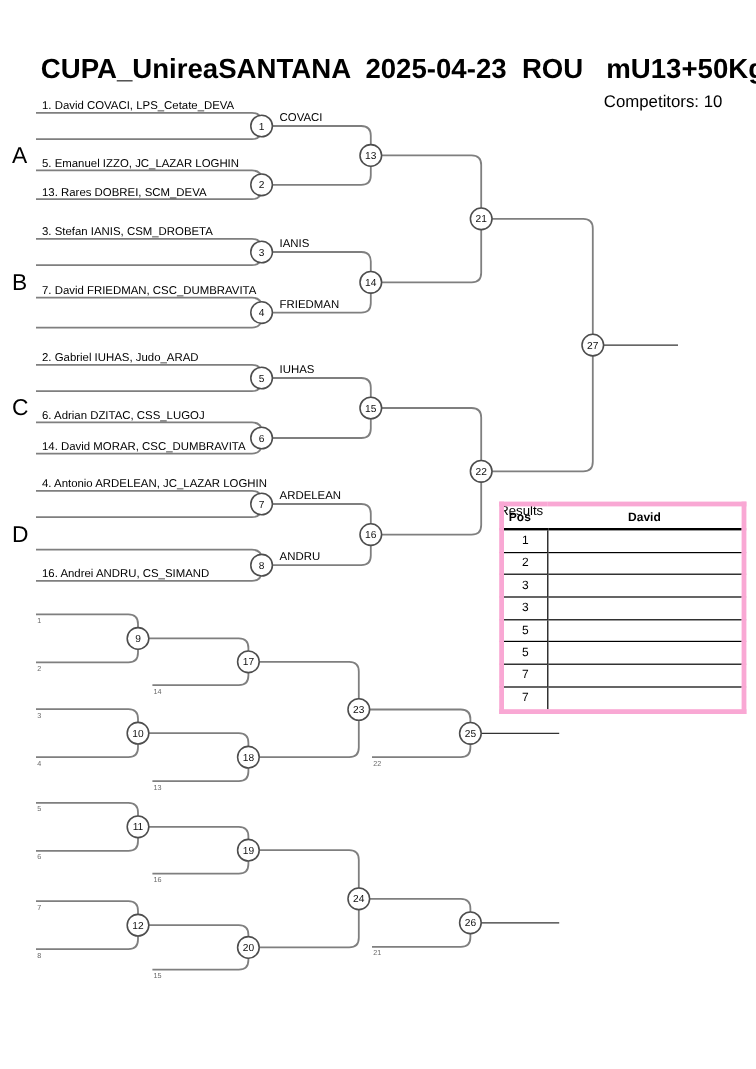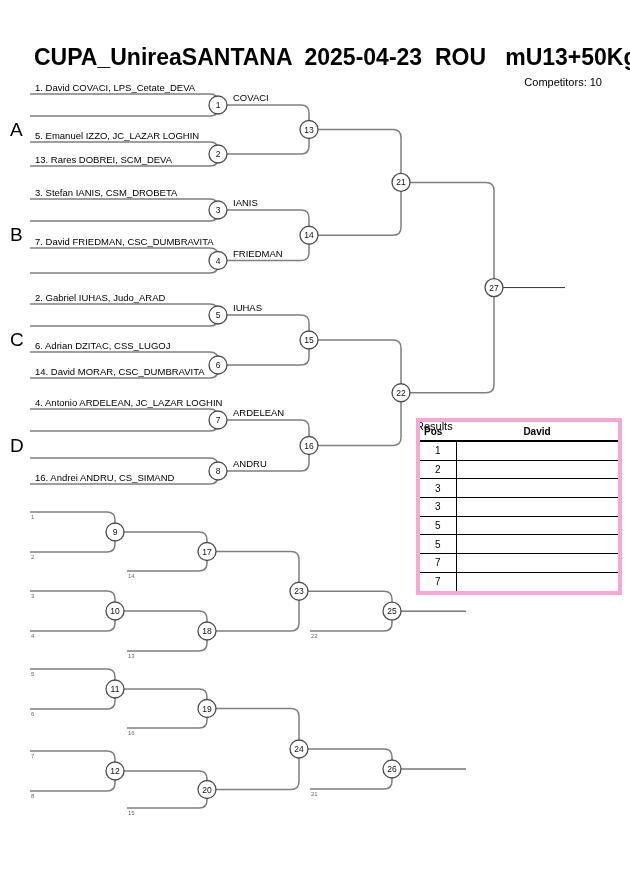--- a/index.html
+++ b/index.html
@@ -2,21 +2,21 @@
 <html><head>
 <meta charset="utf-8">
 <style>
   html,body { margin:0; padding:0; background:#ffffff; }
   body { width:630px; height:891px; position:relative; font-family:"Liberation Sans", sans-serif; color:#000; }
   .page-title {
     position:absolute; left:34px; top:44px; font-size:23px; font-weight:bold;
     white-space:pre; letter-spacing:0px;
   }
   .competitors {
-    position:absolute; right:28px; top:76px; font-size:11px; text-align:center;
+    position:absolute; right:28px; top:76px; font-size:14px; text-align:center;
   }
   svg.bracket { position:absolute; left:0; top:0; }
   .bline { fill:none; stroke:#7f7f7f; stroke-width:1.5; stroke-linecap:butt; }
   .winline { fill:none; stroke:#333333; stroke-width:1; }
   circle.mc { fill:#ffffff; stroke:#4d4d4d; stroke-width:1.3; }
   text.mnum { font-size:8.5px; text-anchor:middle; fill:#111; font-family:"Liberation Sans",sans-serif; }
   text.entry { font-size:9.5px; fill:#000; font-family:"Liberation Sans",sans-serif; }
   text.win { font-size:9.5px; fill:#000; font-family:"Liberation Sans",sans-serif; }
   text.letter { font-size:19px; fill:#000; font-family:"Liberation Sans",sans-serif; }
   text.tiny { font-size:6px; fill:#6b6b6b; font-family:"Liberation Sans",sans-serif; }

